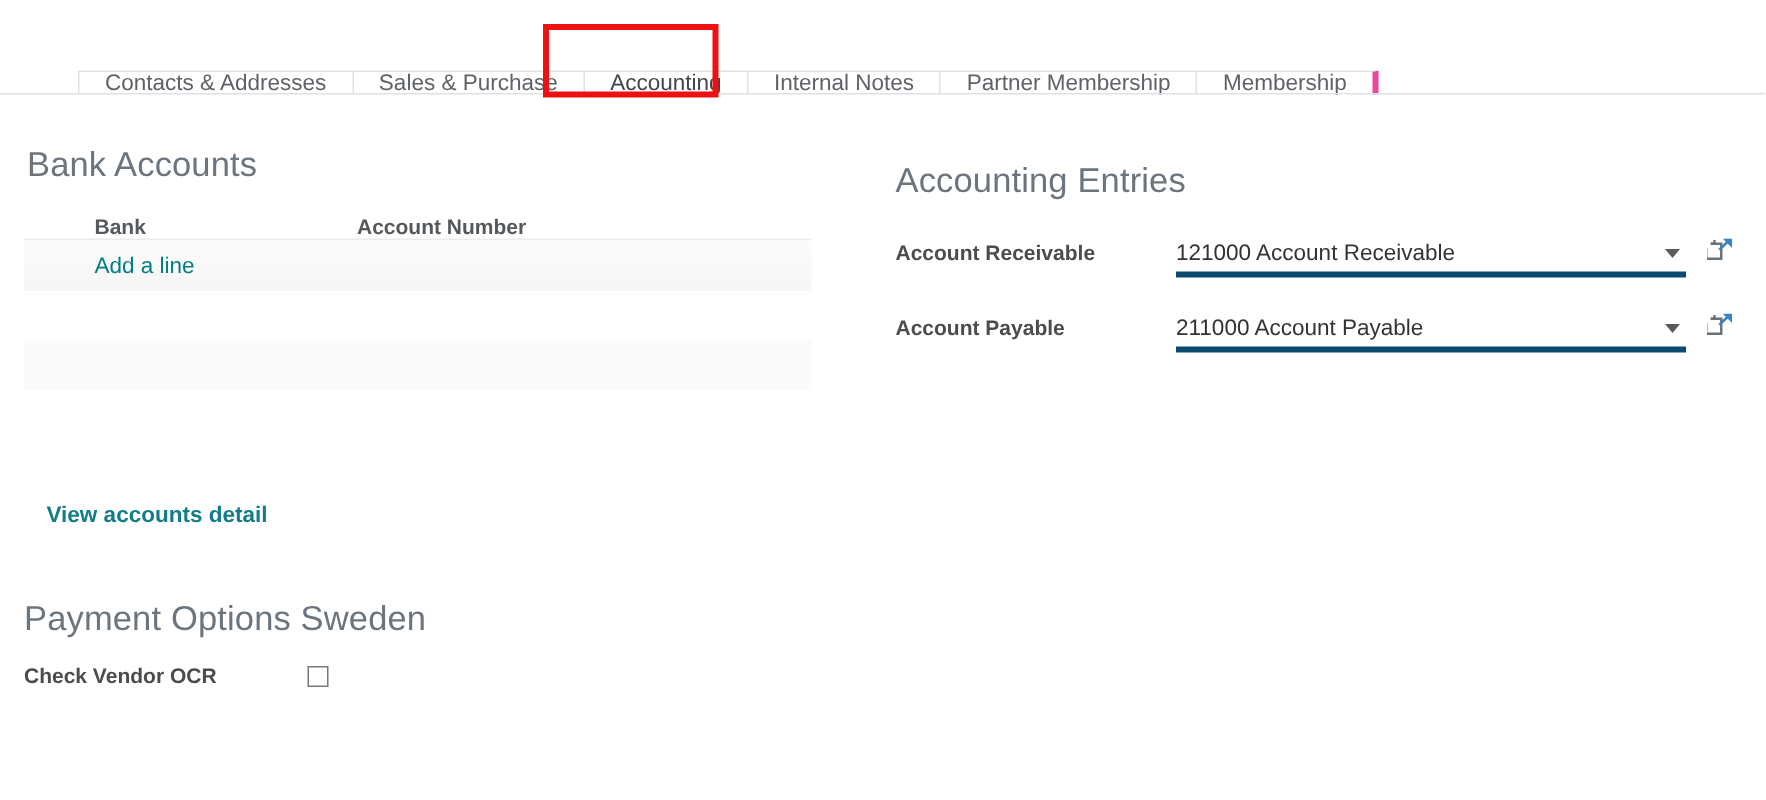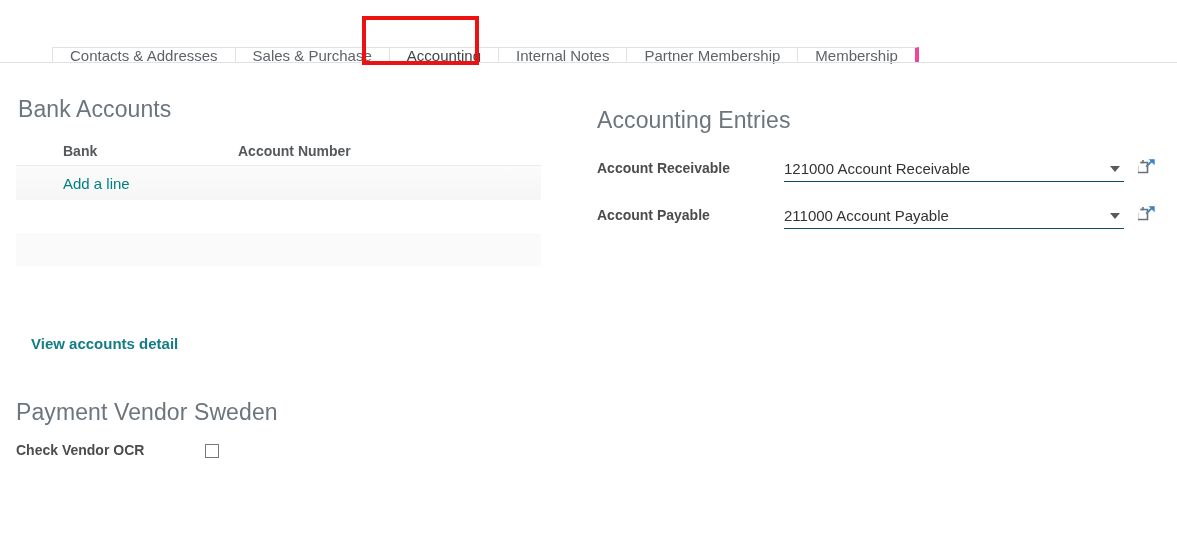--- a/index.html
+++ b/index.html
@@ -112,21 +112,20 @@
   
   .bank-table {
     position: absolute;
     left: 0;
     top: 80px;
     width: 525px;
   }
   .bank-head {
     display: flex;
     border-bottom: 1px solid #e9ecef;
-    padding-bottom: 6px;
   }
   .bank-head .th {
     font-size: 14px;
     font-weight: bold;
     color: #55595c;
   }
   .th-bank { width: 222px; padding-left: 47px; box-sizing: border-box; }
   .th-accnum { }
 
   .addline-row {
@@ -218,21 +217,21 @@
     width: 187px;
     font-size: 14px;
     font-weight: bold;
     color: #4c4c4c;
     line-height: 22px;
     flex: 0 0 187px;
   }
   .ae-field {
     position: relative;
     width: 340px;
-    border-bottom: 1px solid #0c4a6e;
+    border-bottom: 4px solid #0c4a6e;
     height: 24px;
     display: flex;
     align-items: center;
   }
   .ae-value {
     font-size: 15px;
     color: #333333;
     flex: 1;
     line-height: 20px;
     white-space: nowrap;
@@ -297,21 +296,21 @@
       </div>
       <div class="addline-row">
         <span class="addline-link">Add a line</span>
       </div>
       <div class="bank-foot"></div>
     </div>
 
     <div class="view-detail">View accounts detail</div>
 
     <div class="pay-section">
-      <h2 class="section-title">Payment Vendor Sweden</h2>
+      <h2 class="section-title">Payment Options Sweden</h2>
 
       <div class="pay-rows">
         <div class="pay-row">
           <div class="pay-label">Check Vendor OCR</div>
           <div class="checkbox"></div>
         </div>
       </div>
     </div>
   </div>
 

